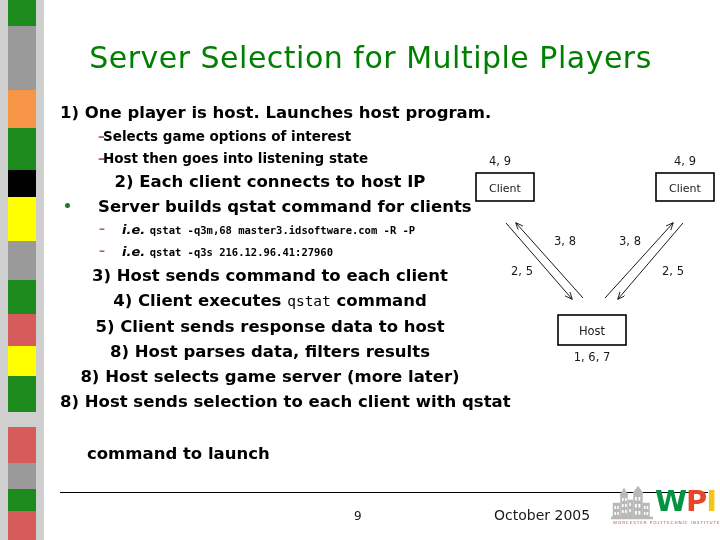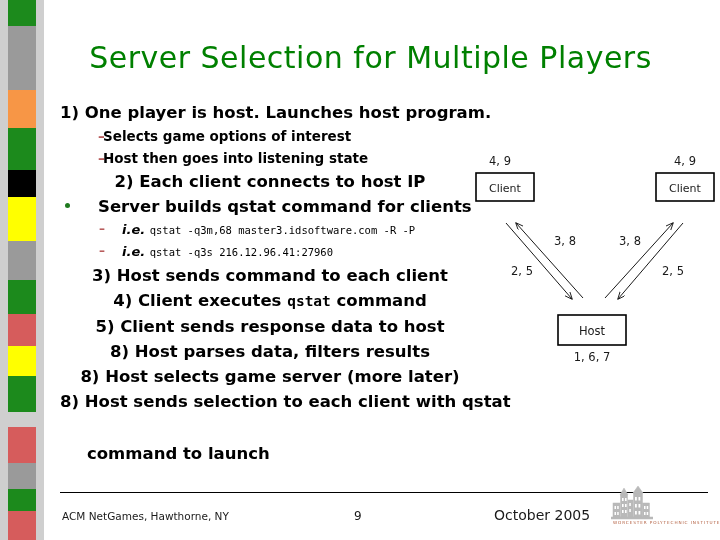--- a/index.html
+++ b/index.html
@@ -104,27 +104,27 @@
   .lvl3 .dash {
     position: absolute;
     left: 39px;
     top: 0;
     color: #b85c5c;
     font-weight: bold;
   }
   .lvl3 .l3text { margin-left: 24px; }
   .code {
     font-family: "DejaVu Sans Mono", monospace;
-    font-weight: normal;
+    font-weight: bold;
     font-size: 10.5px;
     letter-spacing: 0px;
   }
   .inlinecode {
     font-family: "DejaVu Sans Mono", monospace;
-    font-weight: bold;
+    font-weight: normal;
     font-size: 14.5px;
   }
   .greenbullet {
     font-size: 16.5px;
     line-height: 25px;
     padding-left: 0px;
     position: relative;
   }
   .greenbullet .dot {
     position: absolute;
@@ -288,21 +288,20 @@
 
     <line x1="165" y1="163" x2="233" y2="88" stroke="#1a1a1a" stroke-width="1" marker-end="url(#arrowhead)"></line>
     <line x1="243" y1="88" x2="178" y2="164" stroke="#1a1a1a" stroke-width="1" marker-end="url(#arrowhead)"></line>
     <text class="dg-edge-label" x="190" y="110" font-size="11.5" text-anchor="middle">3, 8</text>
     <text class="dg-edge-label" x="233" y="140" font-size="11.5" text-anchor="middle">2, 5</text>
   </svg>
 </div>
 
 <div id="footer">
   <div id="footer-rule"></div>
-  <div class="footer-text" id="footer-venue">ACM NetGames, Hawthorne, NY</div>
   <div class="footer-text" id="footer-page">9</div>
   <div class="footer-text" id="footer-date">October 2005</div>
 </div>
 
 <div id="wpi-logo">
   <svg id="wpi-building" width="42" height="34" viewBox="0 0 42 34" xmlns="http://www.w3.org/2000/svg">
     <g fill="#b9b9b9" stroke="#b9b9b9" stroke-width="0.5">
       <polygon points="9,9 13,2 17,9"></polygon>
       <rect x="9.5" y="9" width="7" height="22"></rect>
       <polygon points="22,7 27,0 32,7"></polygon>
@@ -330,14 +329,15 @@
       <rect x="3.5" y="20" width="1.5" height="3"></rect>
         <rect x="6.2" y="20" width="1.5" height="3"></rect>
       <rect x="3.5" y="26" width="1.5" height="3"></rect>
         <rect x="6.2" y="26" width="1.5" height="3"></rect>
       <rect x="33" y="20" width="1.5" height="3"></rect>
         <rect x="35.7" y="20" width="1.5" height="3"></rect>
       <rect x="33" y="26" width="1.5" height="3"></rect>
         <rect x="35.7" y="26" width="1.5" height="3"></rect>
     </g>
   </svg>
+  <div class="wpi-letters"><span class="wpi-w">W</span><span class="wpi-p">P</span><span class="wpi-i">I</span></div>
   <div id="wpi-tagline">WORCESTER POLYTECHNIC INSTITUTE</div>
 </div>
 
 </body></html>

